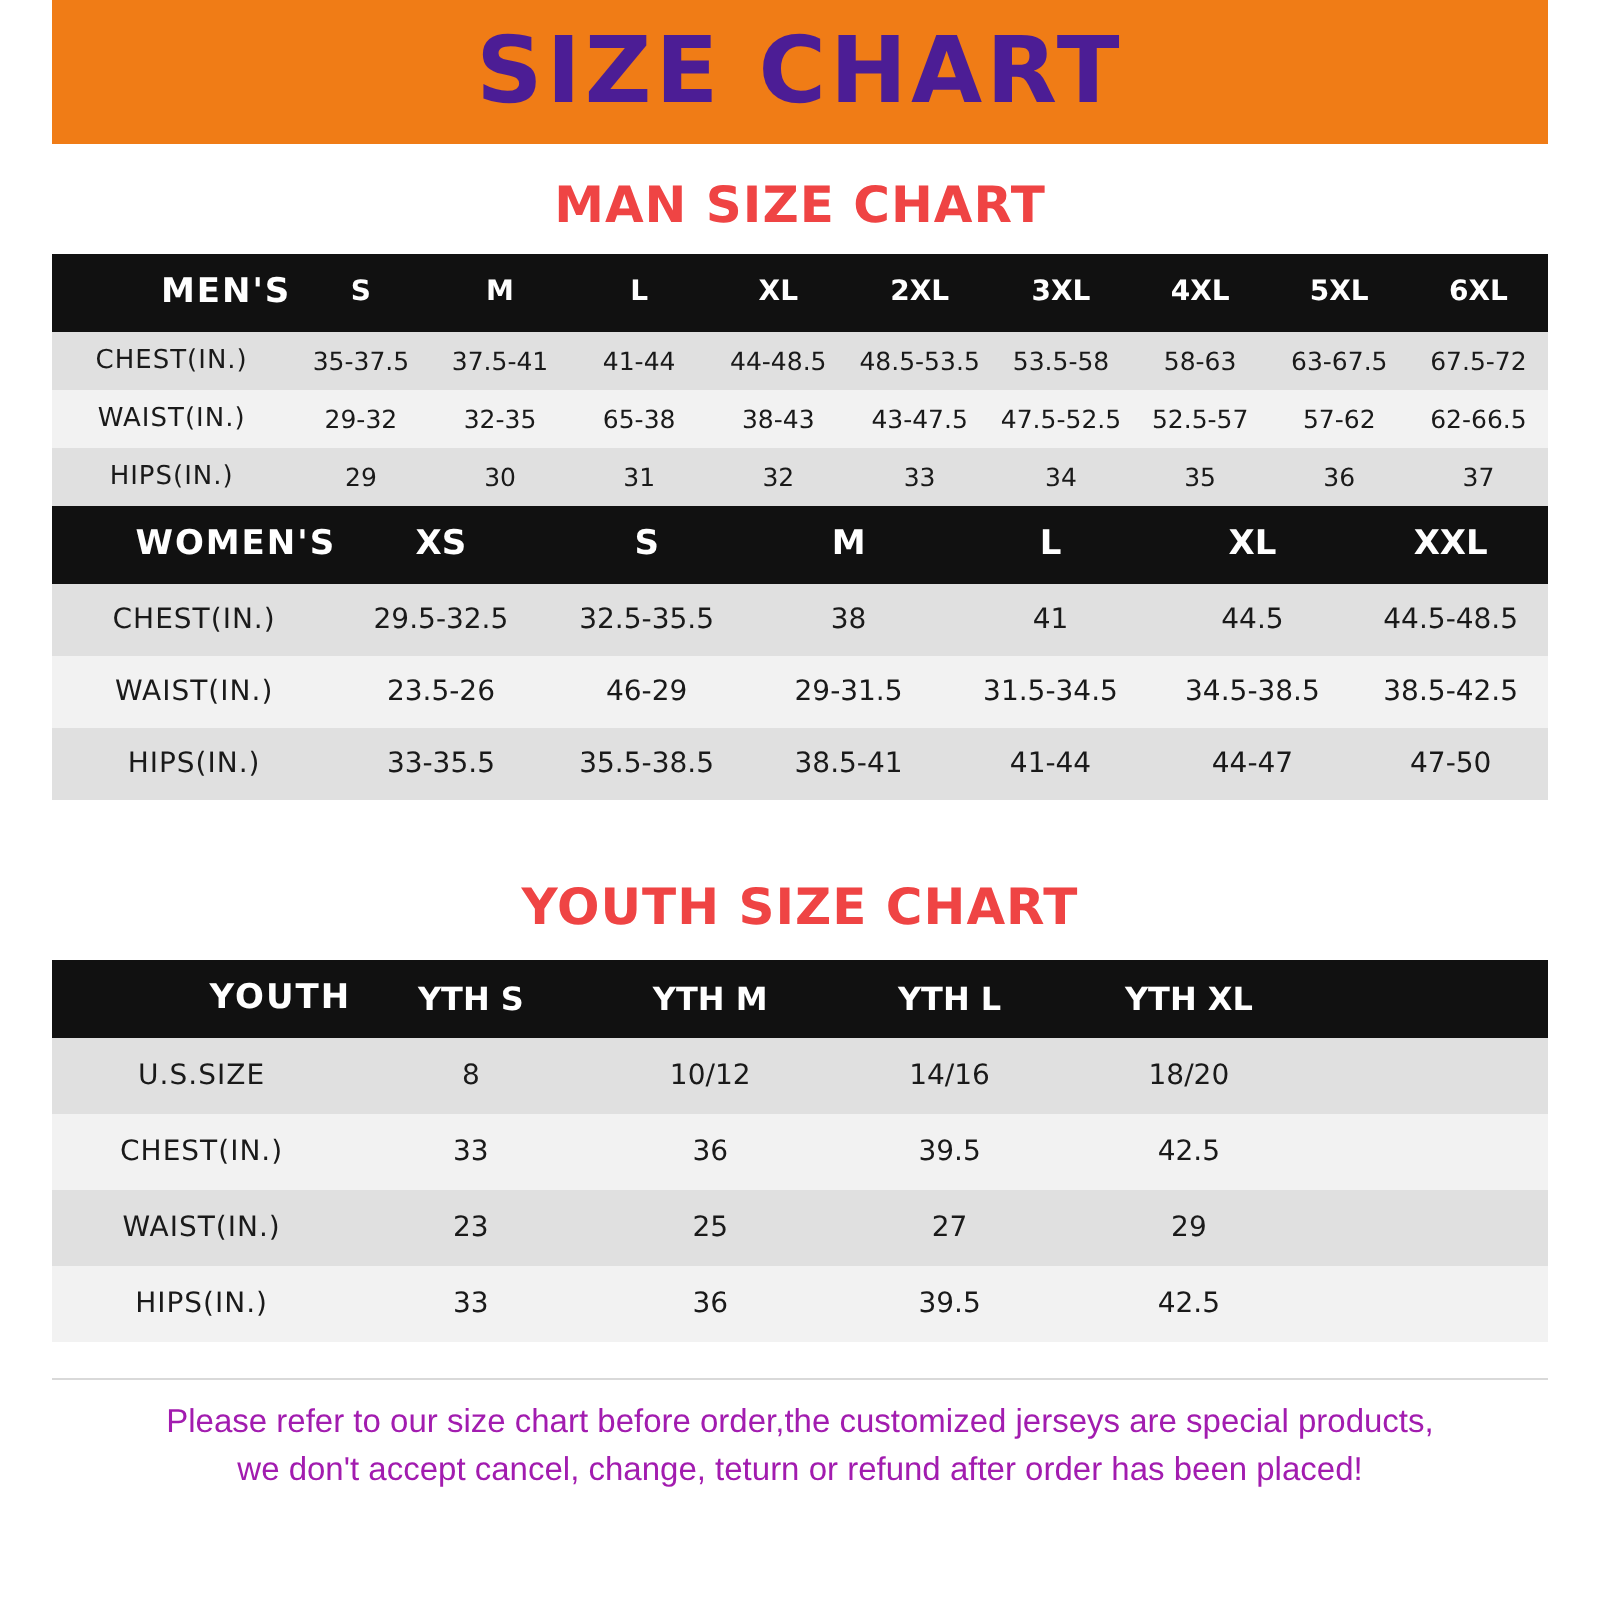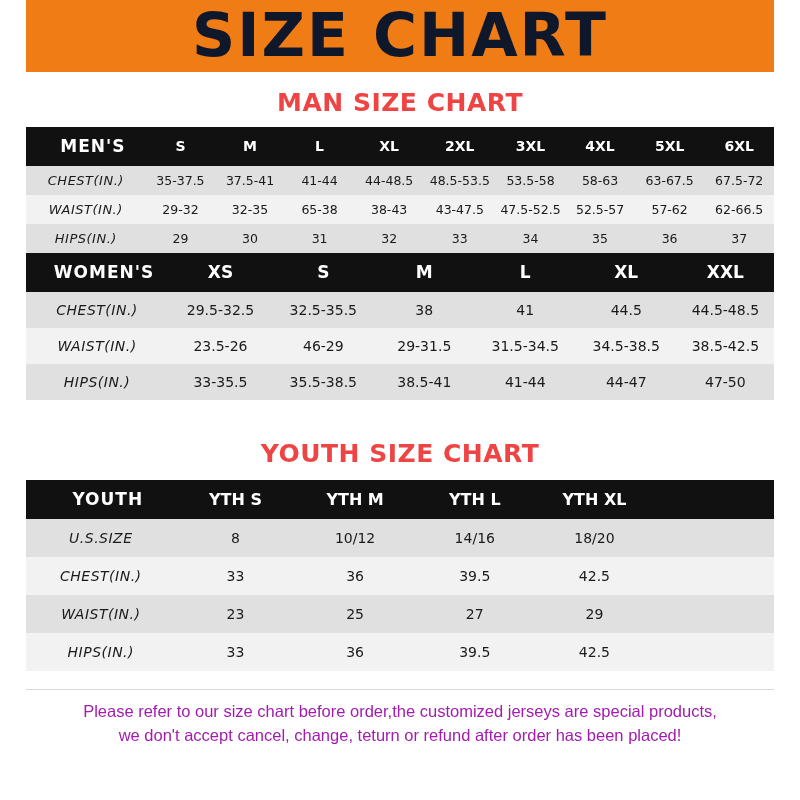--- a/index.html
+++ b/index.html
@@ -39,23 +39,23 @@
     height: 100%;
     background: #ffffff;
   }
   .header-band::before { left: 0; }
   .header-band::after { right: 0; }
   .header-title {
     position: relative;
     z-index: 2;
     font-family: "DejaVu Sans", sans-serif;
     font-weight: bold;
-    font-size: 60px;
+    font-size: 46px;
     letter-spacing: 2px;
-    color: #0f172a;
+    color: #4c1d95;
     line-height: 1;
     padding-bottom: 2px;
   }
   .content {
     padding: 0 26px;
     box-sizing: border-box;
   }
   .section-title {
     text-align: center;
     font-family: "DejaVu Sans", sans-serif;
@@ -75,33 +75,32 @@
     font-family: "DejaVu Sans", sans-serif;
   }
   table.sizetable thead th {
     background: #111111;
     color: #ffffff;
     font-weight: bold;
     text-align: center;
     padding: 9px 0 10px 0;
   }
   table.sizetable thead th.first {
-    text-align: center;
+    text-align: right;
     padding-left: 14px;
     letter-spacing: 1px;
   }
   table.sizetable tbody td {
     text-align: center;
     color: #1a1a1a;
     padding: 7px 0;
   }
   table.sizetable tbody td.first {
     text-align: center;
     letter-spacing: 0.5px;
-    font-style: italic;
   }
   table.sizetable tbody tr.odd td { background: #e0e0e0; }
   table.sizetable tbody tr.even td { background: #f2f2f2; }
 
   
   #men-table thead th { font-size: 14px; }
   #men-table thead th.first { font-size: 17px; }
   #men-table tbody td { font-size: 12.5px; }
   #men-table tbody td.first { font-size: 13px; }
 

